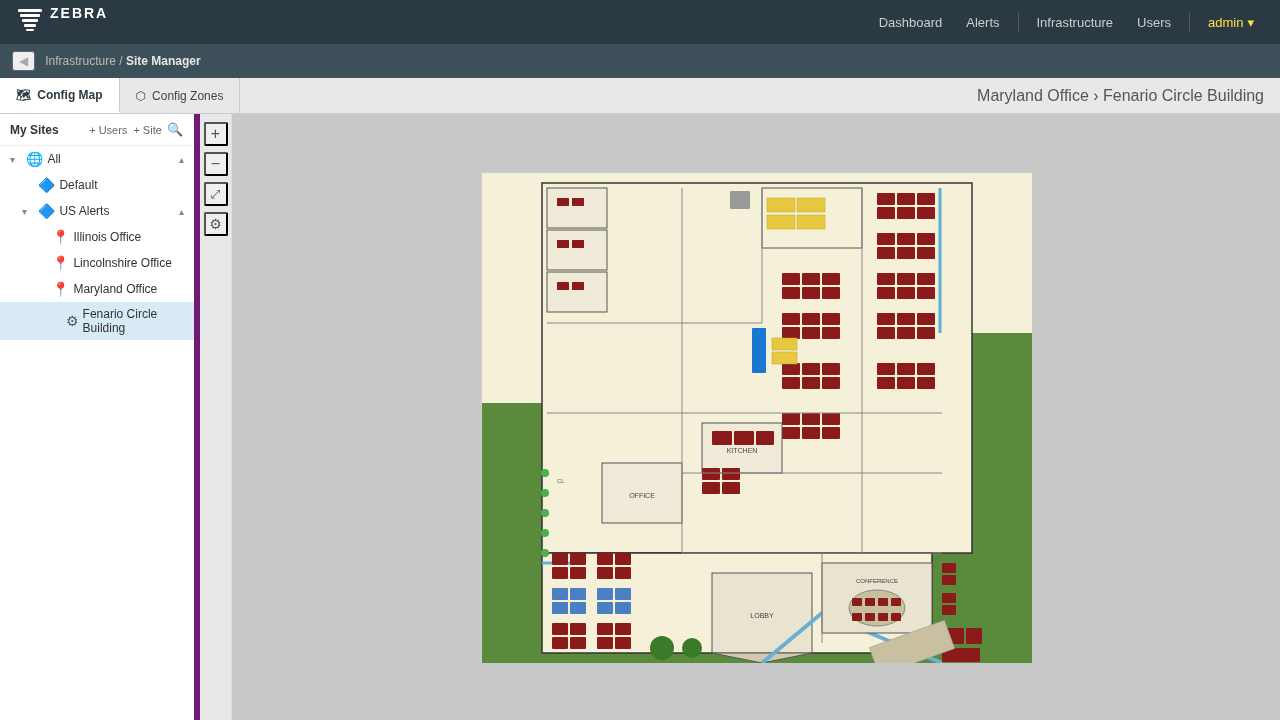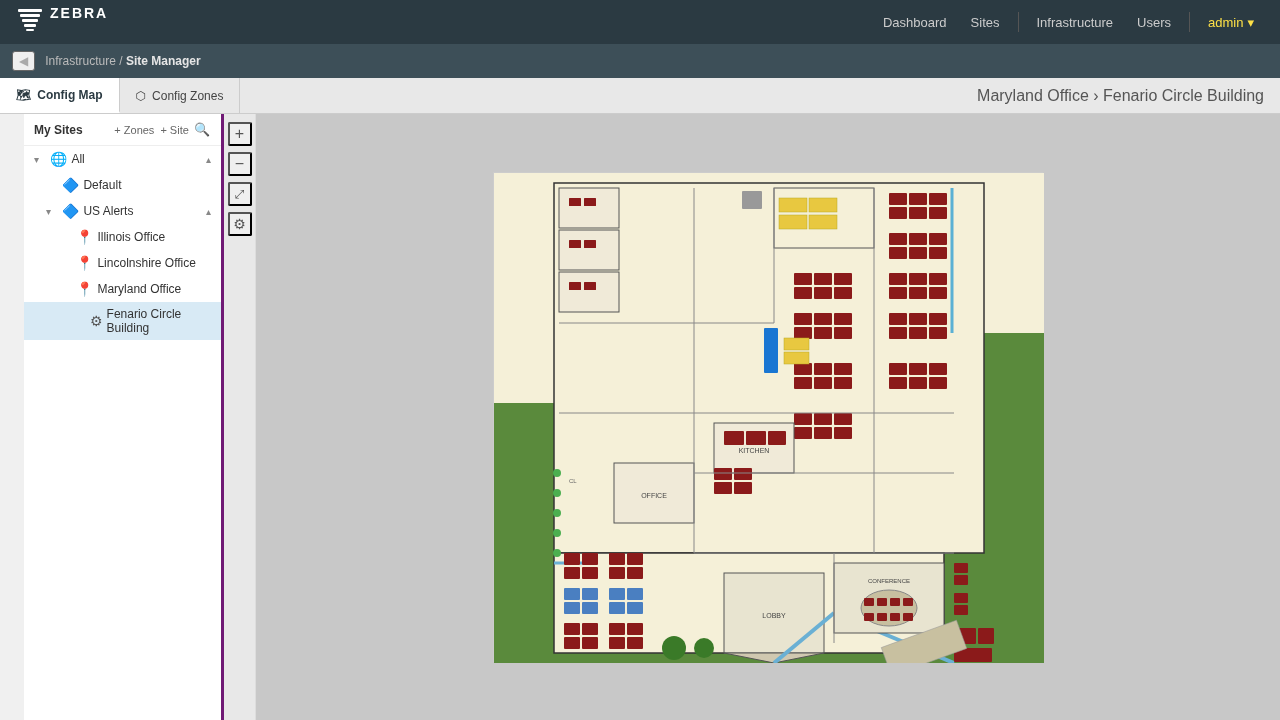--- a/index.html
+++ b/index.html
@@ -122,24 +122,23 @@
     
     .main-layout {
       display: flex;
       height: calc(720px - 44px - 34px - 36px);
     }
 
     
     .sidebar {
       width: 200px;
       background: #fff;
-      border-right: 3px solid #701a75;
+      border-right: 6px solid #701a75;
       overflow-y: auto;
       flex-shrink: 0;
-      margin-left: 24px;
     }
     .sidebar-header {
       display: flex;
       align-items: center;
       justify-content: space-between;
       padding: 8px 10px;
       border-bottom: 1px solid #eee;
     }
     .sidebar-header-title {
       font-size: 12px;
@@ -255,21 +254,21 @@
         <rect x="4" y="9" width="20" height="3" fill="#fff" rx="1"></rect>
         <rect x="6" y="14" width="16" height="3" fill="#fff" rx="1"></rect>
         <rect x="8" y="19" width="12" height="3" fill="#fff" rx="1"></rect>
         <rect x="10" y="24" width="8" height="2" fill="#fff" rx="1"></rect>
       </svg>
     </span>
     <span class="logo-text">ZEBRA</span>
   </div>
   <div class="top-nav-right">
     <span class="nav-link">Dashboard</span>
-    <span class="nav-link">Sites</span>
+    <span class="nav-link">Alerts</span>
     <div class="divider"></div>
     <span class="nav-link">Infrastructure</span>
     <span class="nav-link">Users</span>
     <div class="divider"></div>
     <span class="admin-btn">
       <span>admin</span>
       <span>▾</span>
     </span>
   </div>
 </div>
@@ -295,21 +294,21 @@
   </div>
   <div class="tab-bar-right">Maryland Office › Fenario Circle Building</div>
 </div>
 
 <div class="main-layout">
 
   <div class="sidebar">
     <div class="sidebar-header">
       <span class="sidebar-header-title">My Sites</span>
       <div class="sidebar-actions">
-        <span class="sidebar-action-btn">+ Zones</span>
+        <span class="sidebar-action-btn">+ Users</span>
         <span class="sidebar-action-btn">+ Site</span>
         <span class="search-icon-btn">🔍</span>
       </div>
     </div>
 
     <div class="tree-item indent-0">
       <span class="chevron">▾</span>
       <span class="node-icon color-globe">🌐</span>
       <span class="label">All</span>
       <span style="margin-left:auto; font-size:10px; color:#888;">▴</span>

